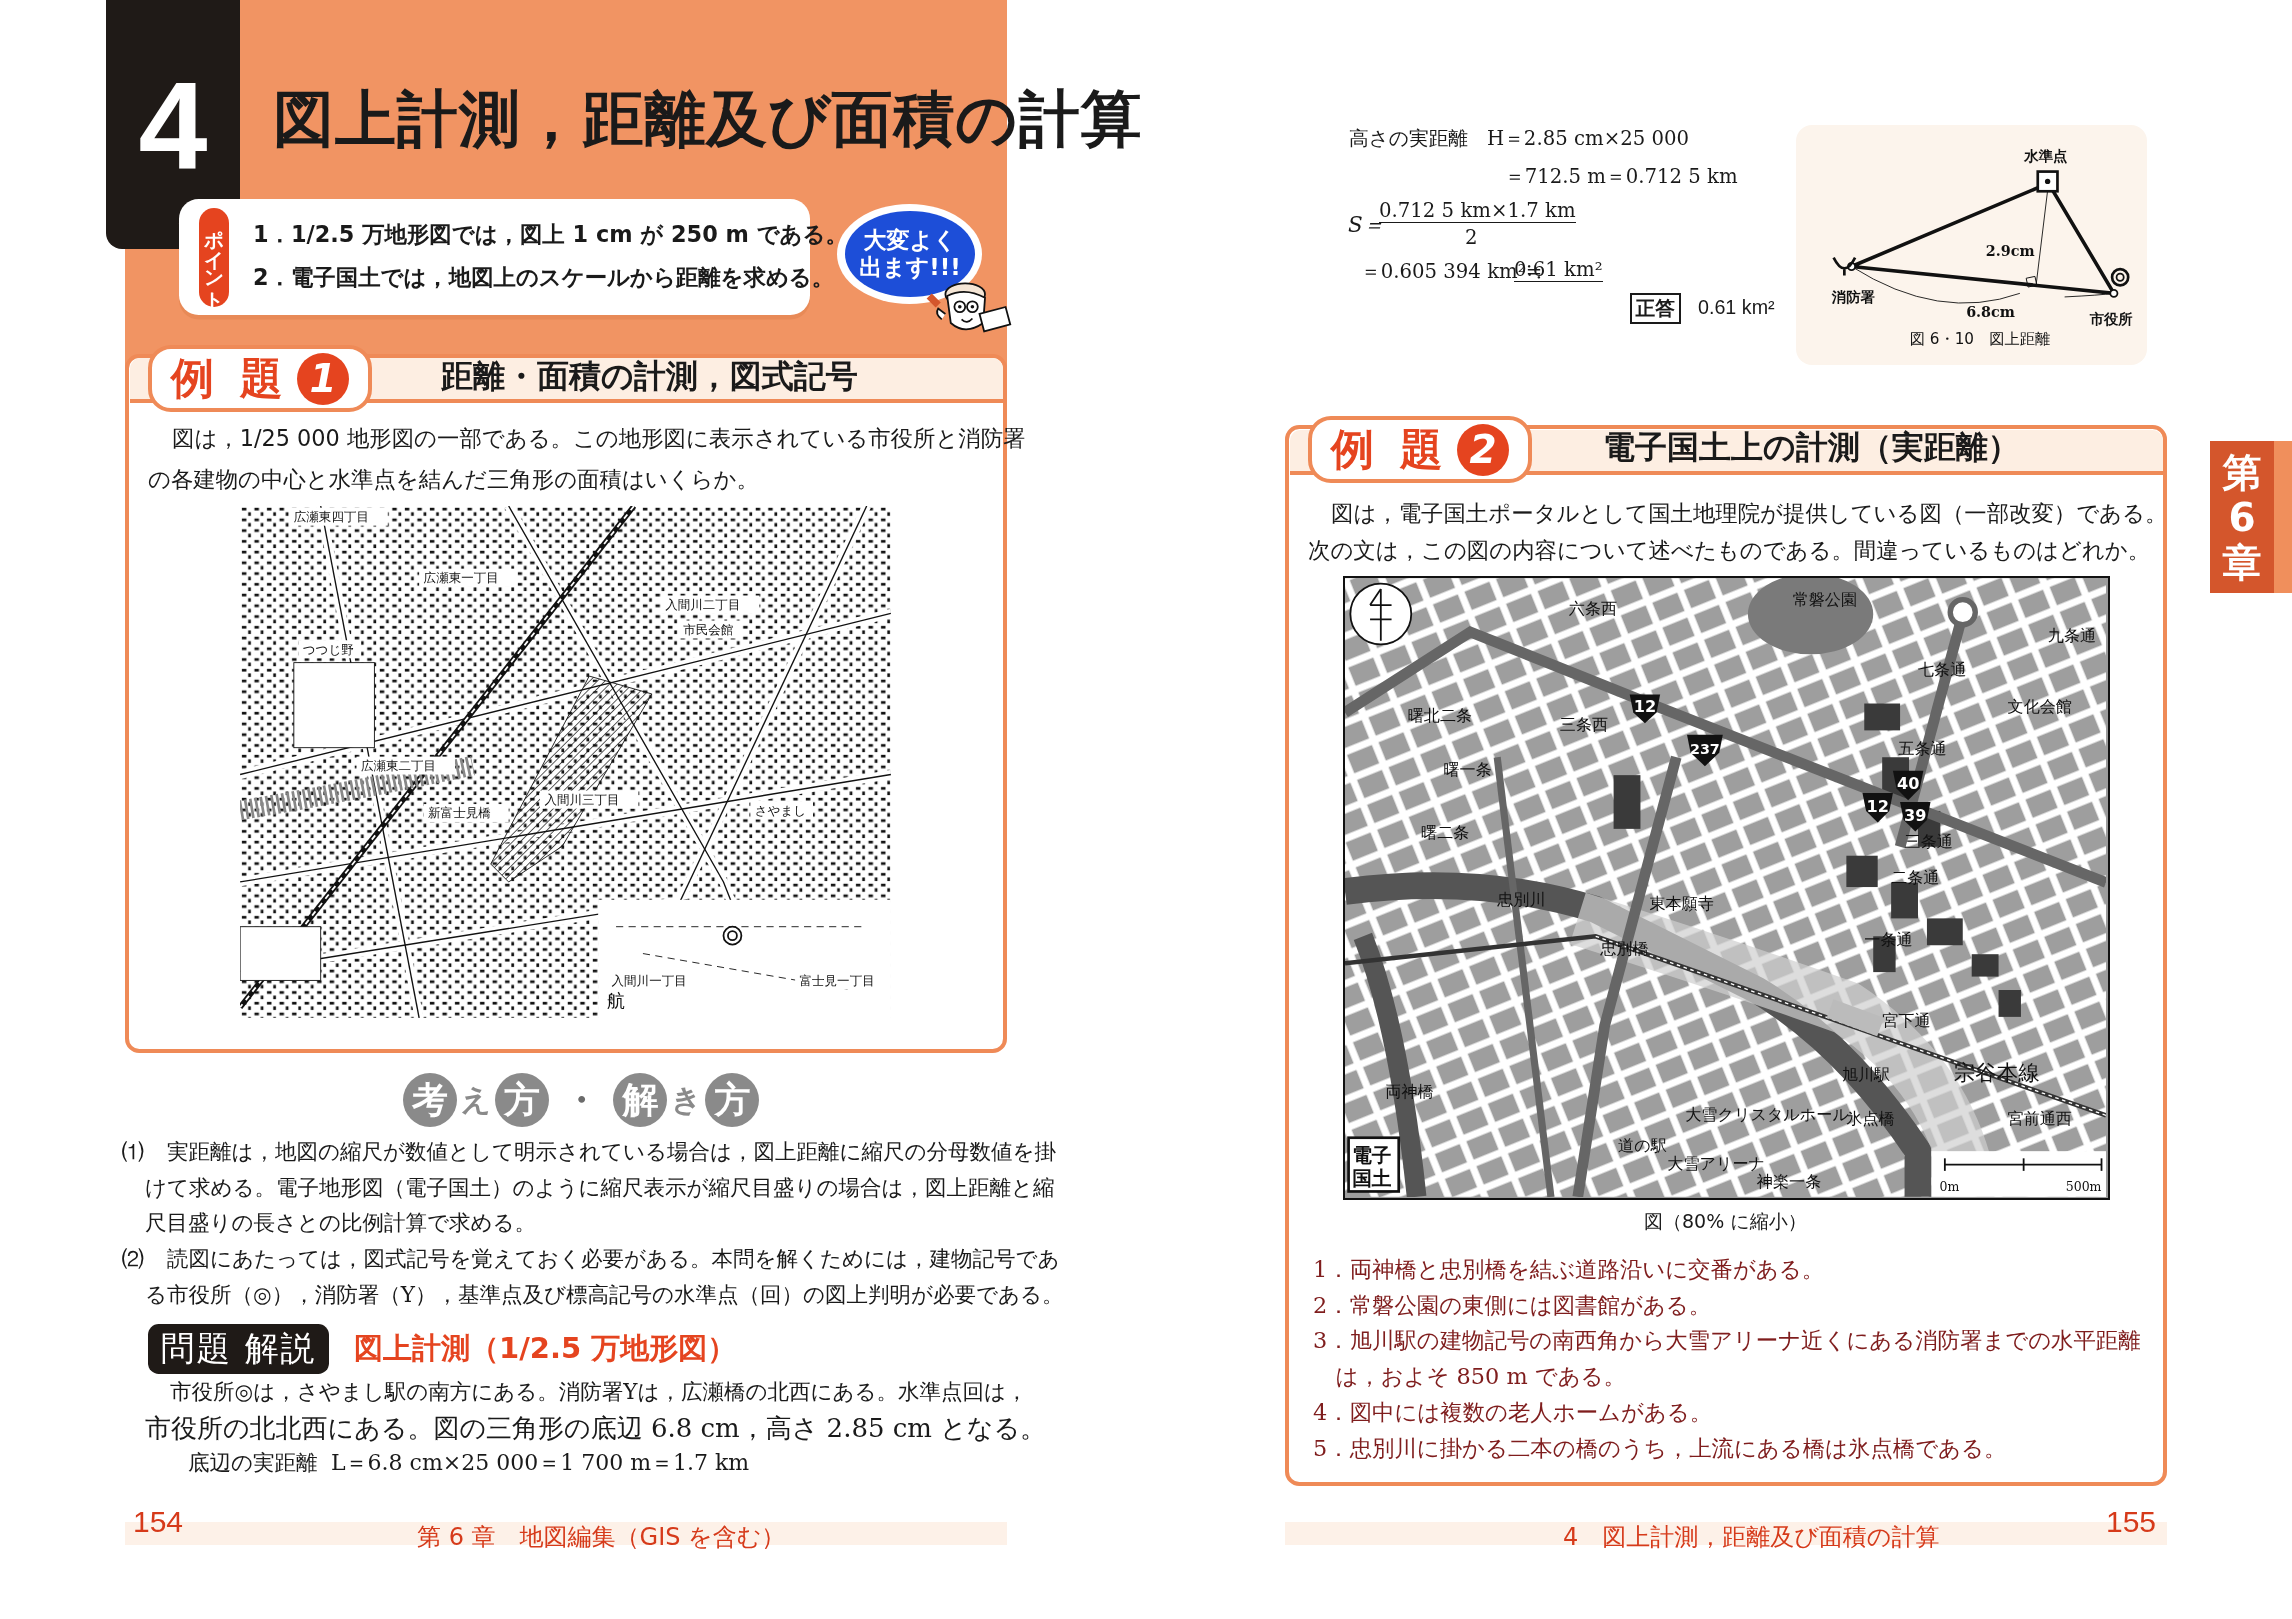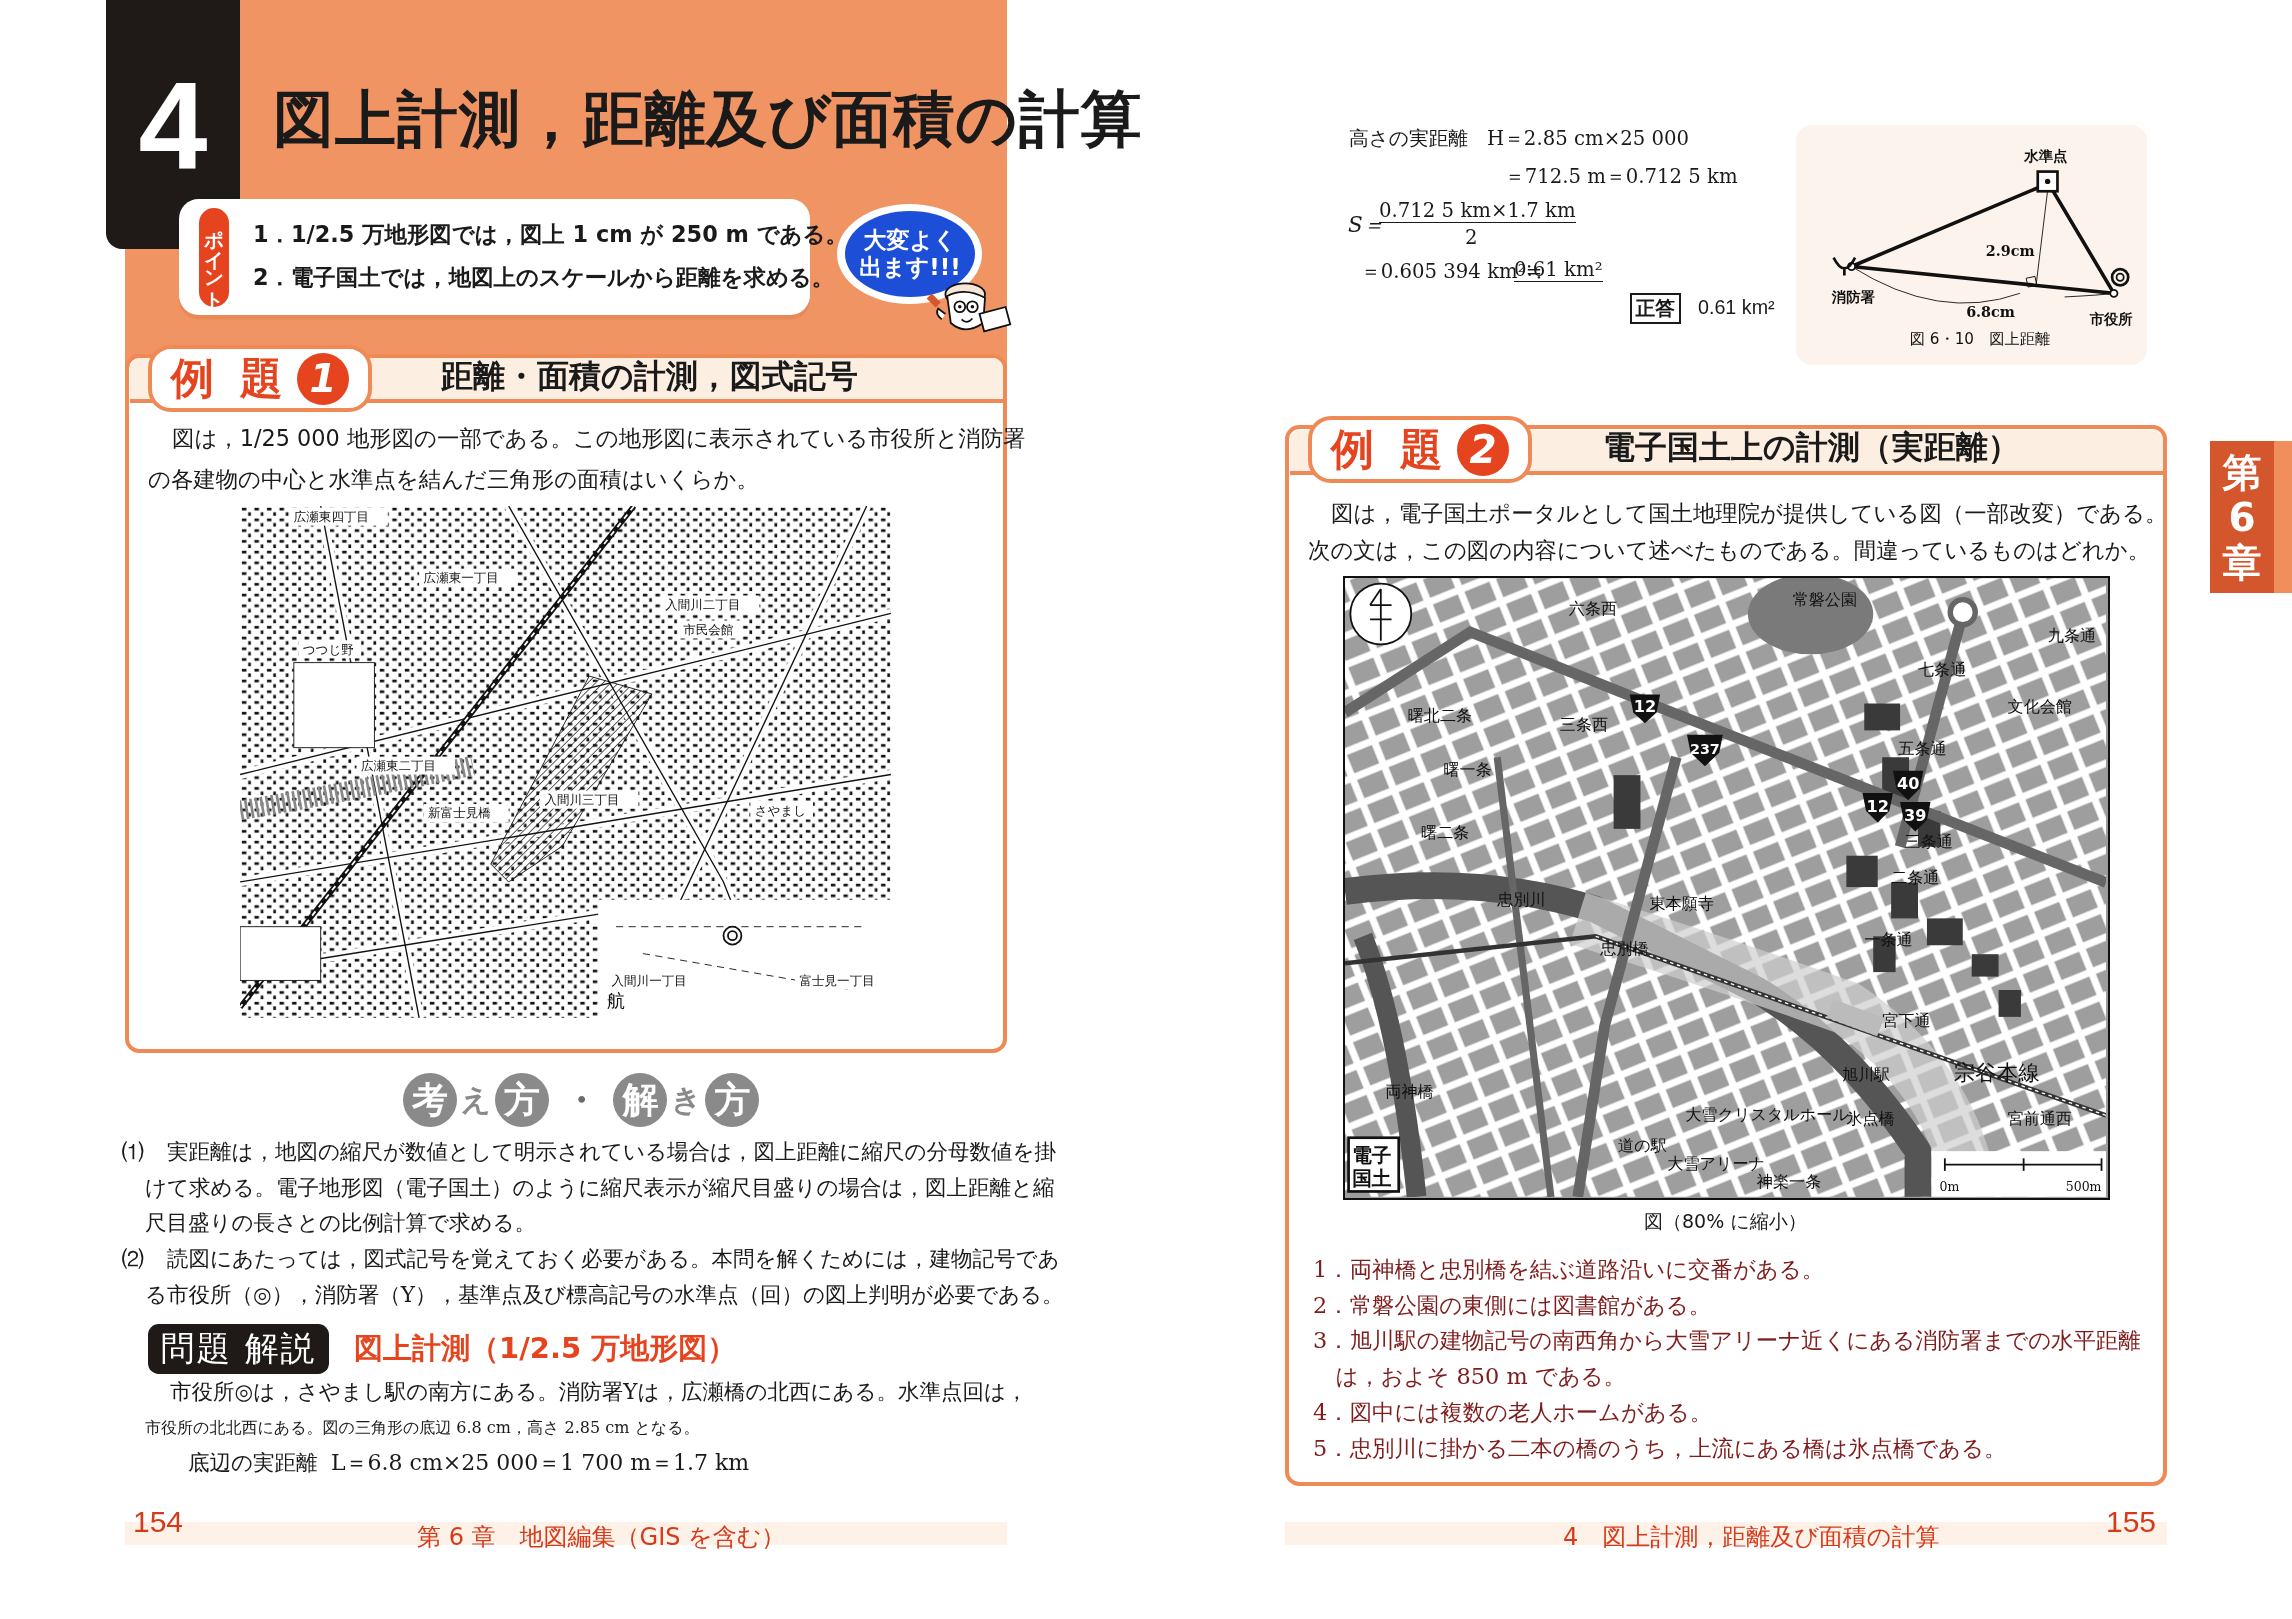--- a/index.html
+++ b/index.html
@@ -192,21 +192,21 @@
 <div class="abs body-text serif" style="left:167px; top:1134px; font-size:21.5px; line-height:36px; white-space:nowrap;">実距離は，地図の縮尺が数値として明示されている場合は，図上距離に縮尺の分母数値を掛</div>
 <div class="abs body-text serif" style="left:145px; top:1170px; font-size:21.5px; line-height:36px; white-space:nowrap;">けて求める。電子地形図（電子国土）のように縮尺表示が縮尺目盛りの場合は，図上距離と縮</div>
 <div class="abs body-text serif" style="left:145px; top:1205px; font-size:21.5px; line-height:36px; white-space:nowrap;">尺目盛りの長さとの比例計算で求める。</div>
 <div class="abs body-text serif" style="left:122px; top:1241px; font-size:21.5px; line-height:36px;">⑵</div>
 <div class="abs body-text serif" style="left:167px; top:1241px; font-size:21.5px; line-height:36px; white-space:nowrap;">読図にあたっては，図式記号を覚えておく必要がある。本問を解くためには，建物記号であ</div>
 <div class="abs body-text serif" style="left:145px; top:1277px; font-size:21.5px; line-height:36px; white-space:nowrap;">る市役所（◎），消防署（Y），基準点及び標高記号の水準点（回）の図上判明が必要である。</div>
 
 <div class="abs kaisetsu-tag" style="left:148px; top:1324px;">問題 解説</div>
 <div class="abs kaisetsu-title" style="left:354px; top:1329px;">図上計測（1/2.5 万地形図）</div>
 <div class="abs body-text serif" style="left:170px; top:1374px; font-size:21.5px; line-height:36px; white-space:nowrap;">市役所◎は，さやまし駅の南方にある。消防署Yは，広瀬橋の北西にある。水準点回は，</div>
-<div class="abs body-text serif" style="left:145px; top:1410px; font-size:16px; line-height:36px; white-space:nowrap;">市役所の北北西にある。図の三角形の底辺 6.8 cm，高さ 2.85 cm となる。</div>
+<div class="abs body-text serif" style="left:145px; top:1410px; font-size:26px; line-height:36px; white-space:nowrap;">市役所の北北西にある。図の三角形の底辺 6.8 cm，高さ 2.85 cm となる。</div>
 <div class="abs body-text serif" style="left:188px; top:1445px; font-size:21.5px; line-height:36px; white-space:nowrap;">底辺の実距離</div>
 <div class="abs body-text serif" style="left:331px; top:1445px; font-size:22px; line-height:36px; white-space:nowrap;">L＝6.8 cm×25 000＝1 700 m＝1.7 km</div>
 
 <div class="abs footer-band" style="left:125px; top:1522px; width:882px;"></div>
 <div class="abs page-num" style="left:133px; top:1505px;">154</div>
 <div class="abs running-head" style="left:417px; top:1521px;">第 6 章　地図編集（GIS を含む）</div>
 
 <div class="abs formula" style="left:1349px; top:125px;">高さの実距離</div>
 <div class="abs formula" style="left:1487px; top:125px;">H＝2.85 cm×25 000</div>
 <div class="abs formula" style="left:1505px; top:163px;">＝712.5 m＝0.712 5 km</div>

